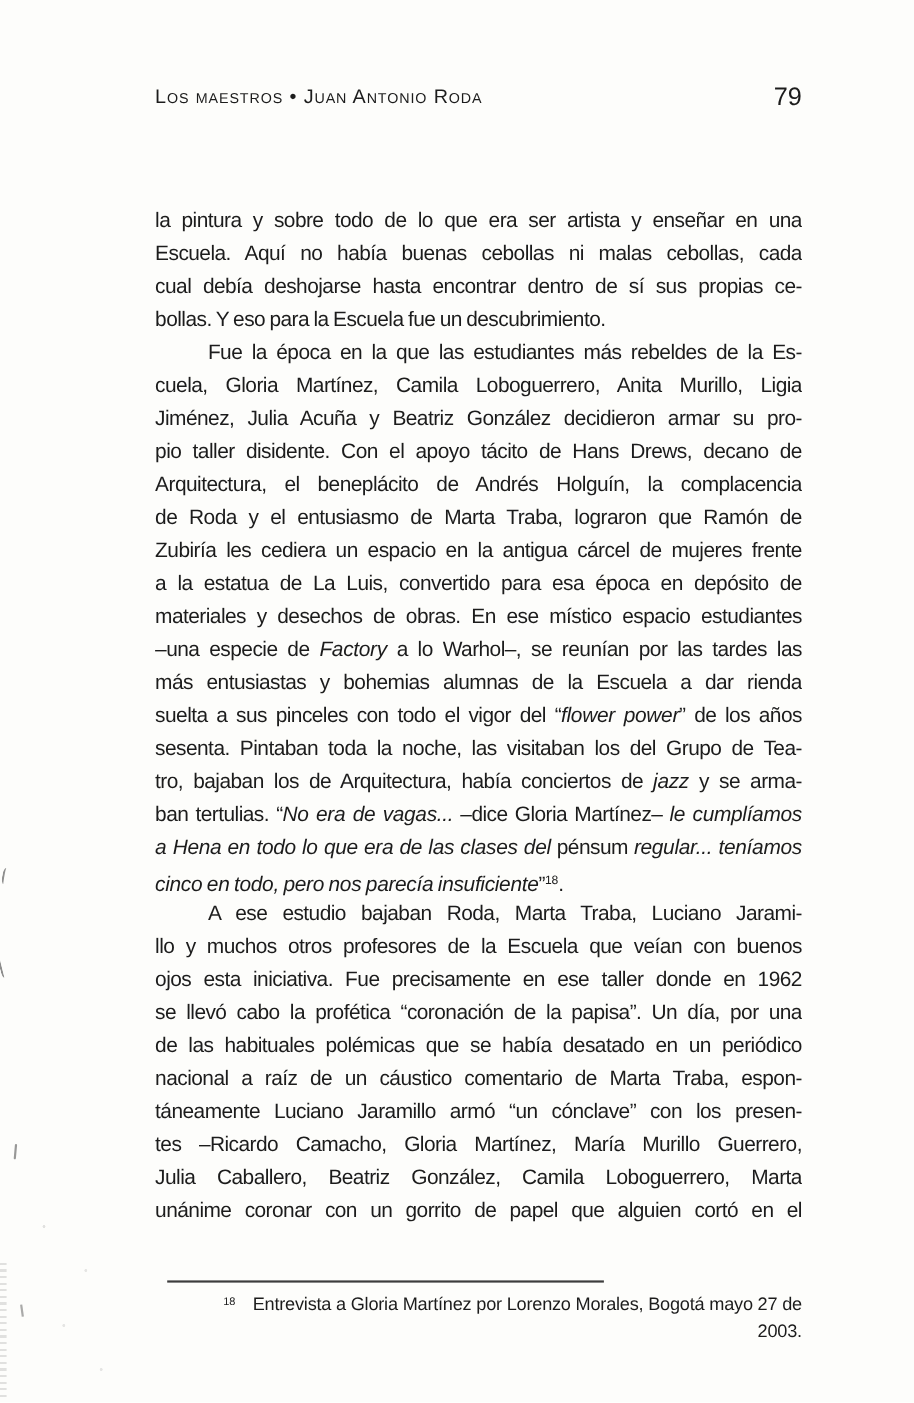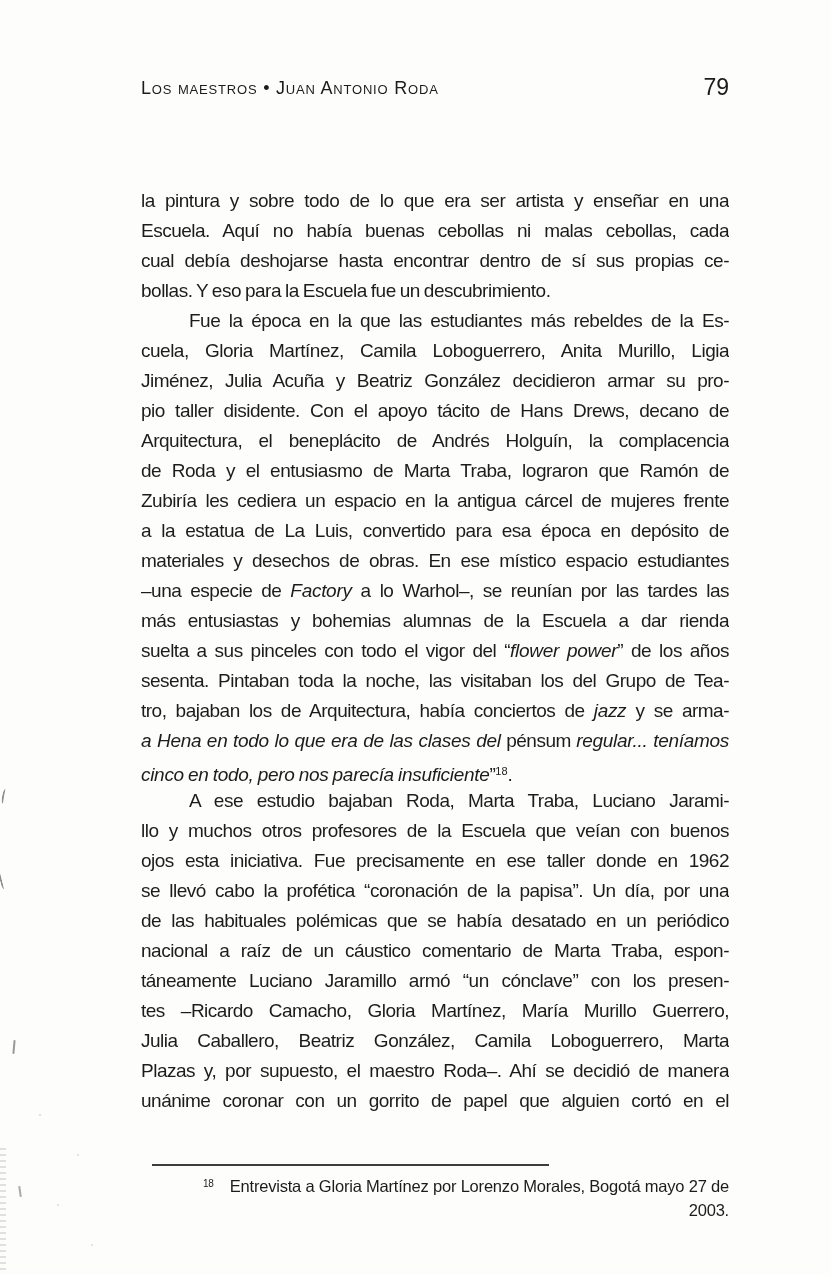--- a/index.html
+++ b/index.html
@@ -96,32 +96,32 @@
       <div class="line"><span>Arquitectura, el beneplácito de Andrés Holguín, la complacencia</span></div>
       <div class="line"><span>de Roda y el entusiasmo de Marta Traba, lograron que Ramón de</span></div>
       <div class="line"><span>Zubiría les cediera un espacio en la antigua cárcel de mujeres frente</span></div>
       <div class="line"><span>a la estatua de La Luis, convertido para esa época en depósito de</span></div>
       <div class="line"><span>materiales y desechos de obras. En ese místico espacio estudiantes</span></div>
       <div class="line"><span>–una especie de </span><i>Factory</i><span> a lo Warhol–, se reunían por las tardes las</span></div>
       <div class="line"><span>más entusiastas y bohemias alumnas de la Escuela a dar rienda</span></div>
       <div class="line"><span>suelta a sus pinceles con todo el vigor del “</span><i>flower power</i><span>” de los años</span></div>
       <div class="line"><span>sesenta. Pintaban toda la noche, las visitaban los del Grupo de Tea-</span></div>
       <div class="line"><span>tro, bajaban los de Arquitectura, había conciertos de </span><i>jazz</i><span> y se arma-</span></div>
+      <div class="line"><span>ban tertulias. “</span><i>No era de vagas...</i><span> –dice Gloria Martínez– </span><i>le cumplíamos</i></div>
       <div class="line"><i>a Hena en todo lo que era de las clases del</i><span> pénsum </span><i>regular... teníamos</i></div>
       <div class="line last"><i>cinco en todo, pero nos parecía insuficiente</i><span>”</span><sup>18</sup><span>.</span></div>
       <div class="line indent"><span>A ese estudio bajaban Roda, Marta Traba, Luciano Jarami-</span></div>
       <div class="line"><span>llo y muchos otros profesores de la Escuela que veían con buenos</span></div>
       <div class="line"><span>ojos esta iniciativa. Fue precisamente en ese taller donde en 1962</span></div>
       <div class="line"><span>se llevó cabo la profética “coronación de la papisa”. Un día, por una</span></div>
       <div class="line"><span>de las habituales polémicas que se había desatado en un periódico</span></div>
       <div class="line"><span>nacional a raíz de un cáustico comentario de Marta Traba, espon-</span></div>
       <div class="line"><span>táneamente Luciano Jaramillo armó “un cónclave” con los presen-</span></div>
       <div class="line"><span>tes –Ricardo Camacho, Gloria Martínez, María Murillo Guerrero,</span></div>
       <div class="line"><span>Julia Caballero, Beatriz González, Camila Loboguerrero, Marta</span></div>
-      <div class="line"><span>Plazas y, por supuesto, el maestro Roda–. Ahí se decidió de manera</span></div>
       <div class="line"><span>unánime coronar con un gorrito de papel que alguien cortó en el</span></div>
     </div>
 
   <div class="footnote">
     <div class="footnote-rule"></div>
     <div class="footnote-line">
       <sup class="footnote-marker">18</sup><span>Entrevista a Gloria Martínez por Lorenzo Morales, Bogotá mayo 27 de 2003.</span>
     </div>
   </div>
 

